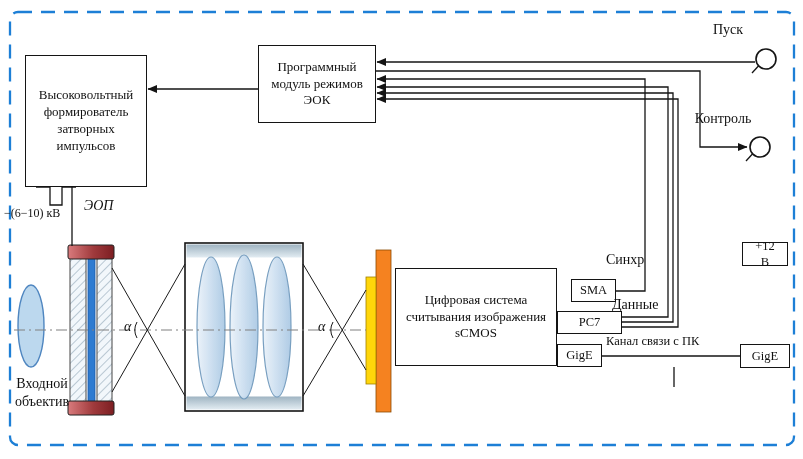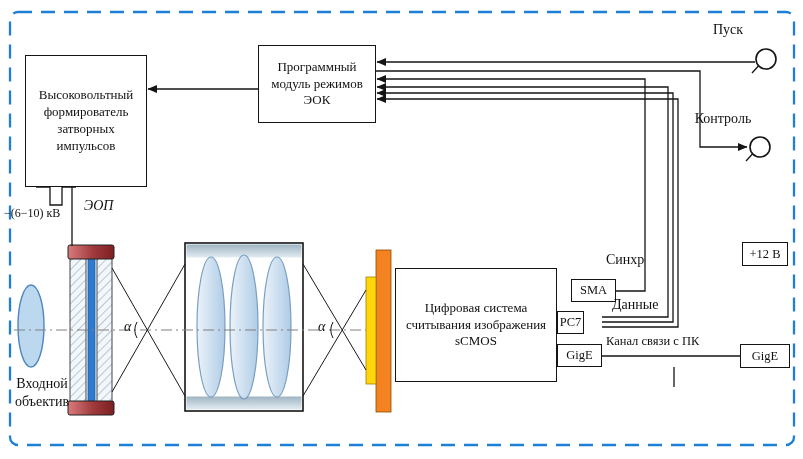--- a/index.html
+++ b/index.html
@@ -4,21 +4,21 @@
 <style>
   html,body{margin:0;padding:0;background:#fff;}
   .stage{
     position:relative;width:803px;height:459px;background:#ffffff;overflow:hidden;
     font-family:"Liberation Serif", serif;color:#111;
   }
   .stage svg{position:absolute;left:0;top:0;}
   .box{
     position:absolute;box-sizing:border-box;border:1.5px solid #141414;background:#ffffff;
     display:flex;align-items:center;justify-content:center;text-align:center;
-    font-size:13px;line-height:1.3;padding:2px;z-index:3;
+    font-size:13px;line-height:1.3;padding:8px;z-index:3;
   }
   .port{font-size:12.5px;font-family:Liberation Serif, serif;}
   .lbl{position:absolute;font-size:14px;line-height:1.25;z-index:4;background:transparent;}
   .lbl.center{text-align:center;}
   .lbl.small{font-size:12px;}
   .lbl.italic{font-style:italic;}
 </style>
 </head>
 <body>
 
@@ -104,24 +104,24 @@
       <circle cx="766" cy="59" r="10" fill="#ffffff" stroke="#141414" stroke-width="1.6"></circle>
       <line x1="746" y1="161" x2="757" y2="149" stroke="#141414" stroke-width="1.3"></line>
       <circle cx="760" cy="147" r="10" fill="#ffffff" stroke="#141414" stroke-width="1.6"></circle>
     </g>
   </svg>
 
   <div class="box" style="left:25px;top:55px;width:122px;height:132px;">Высоковольтный формирователь затворных импульсов</div>
 
   <div class="box" style="left:258px;top:45px;width:118px;height:78px;">Программный модуль режимов ЭОК</div>
 
-  <div class="box" style="left:395px;top:268px;width:162px;height:114px;">Цифровая система считывания изображения sCMOS</div>
+  <div class="box" style="left:395px;top:268px;width:162px;height:98px;">Цифровая система считывания изображения sCMOS</div>
 
   <div class="box port" style="left:571px;top:279px;width:45px;height:23px;">SMA</div>
-  <div class="box port" style="left:557px;top:311px;width:27px;height:23px;">PC7</div>
+  <div class="box port" style="left:557px;top:311px;width:65px;height:23px;">PC7</div>
   <div class="box port" style="left:557px;top:344px;width:45px;height:23px;">GigE</div>
 
   <div class="box port" style="left:742px;top:242px;width:46px;height:24px;">+12 В</div>
   <div class="box port" style="left:740px;top:344px;width:50px;height:24px;">GigE</div>
 
   <div class="lbl center" style="left:702px;top:21px;width:52px;">Пуск</div>
   <div class="lbl center" style="left:690px;top:110px;width:66px;">Контроль</div>
   <div class="lbl" style="left:606px;top:251px;text-align:center;">Синхр</div>
   <div class="lbl" style="left:612px;top:296px;">Данные</div>
   <div class="lbl" style="left:606px;top:334px;width:130px;font-size:12.5px;">Канал связи с ПК</div>

